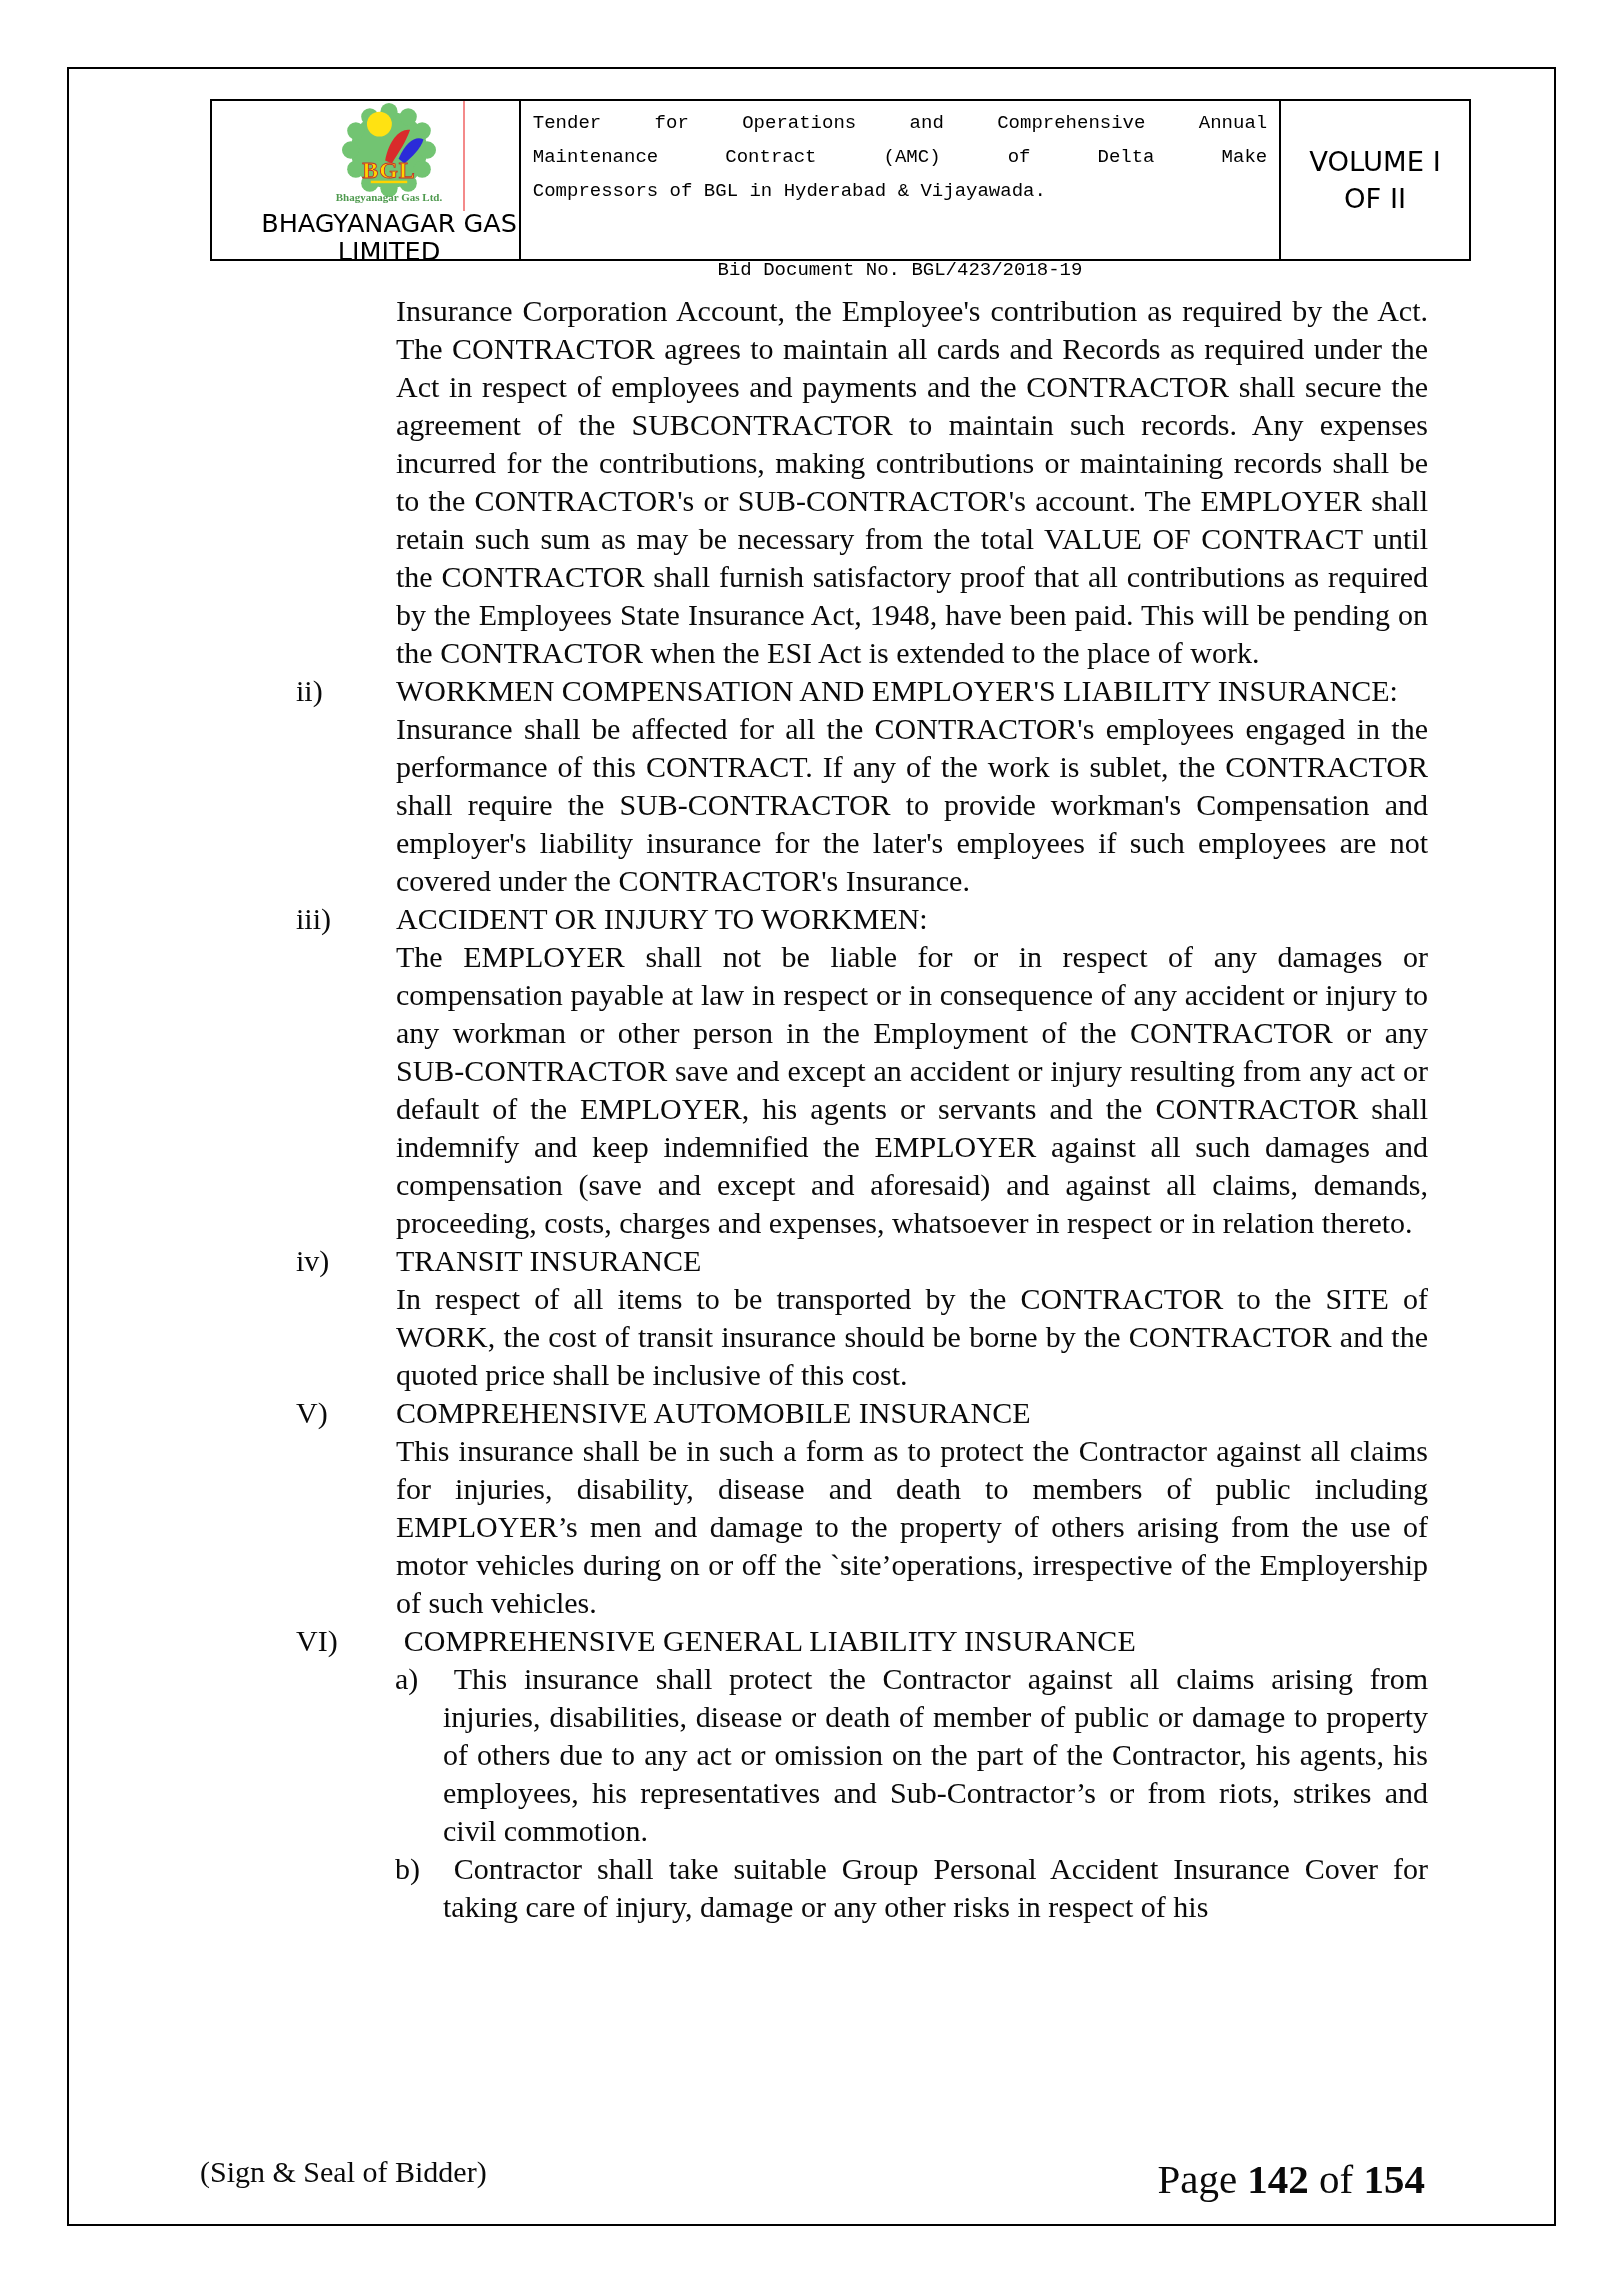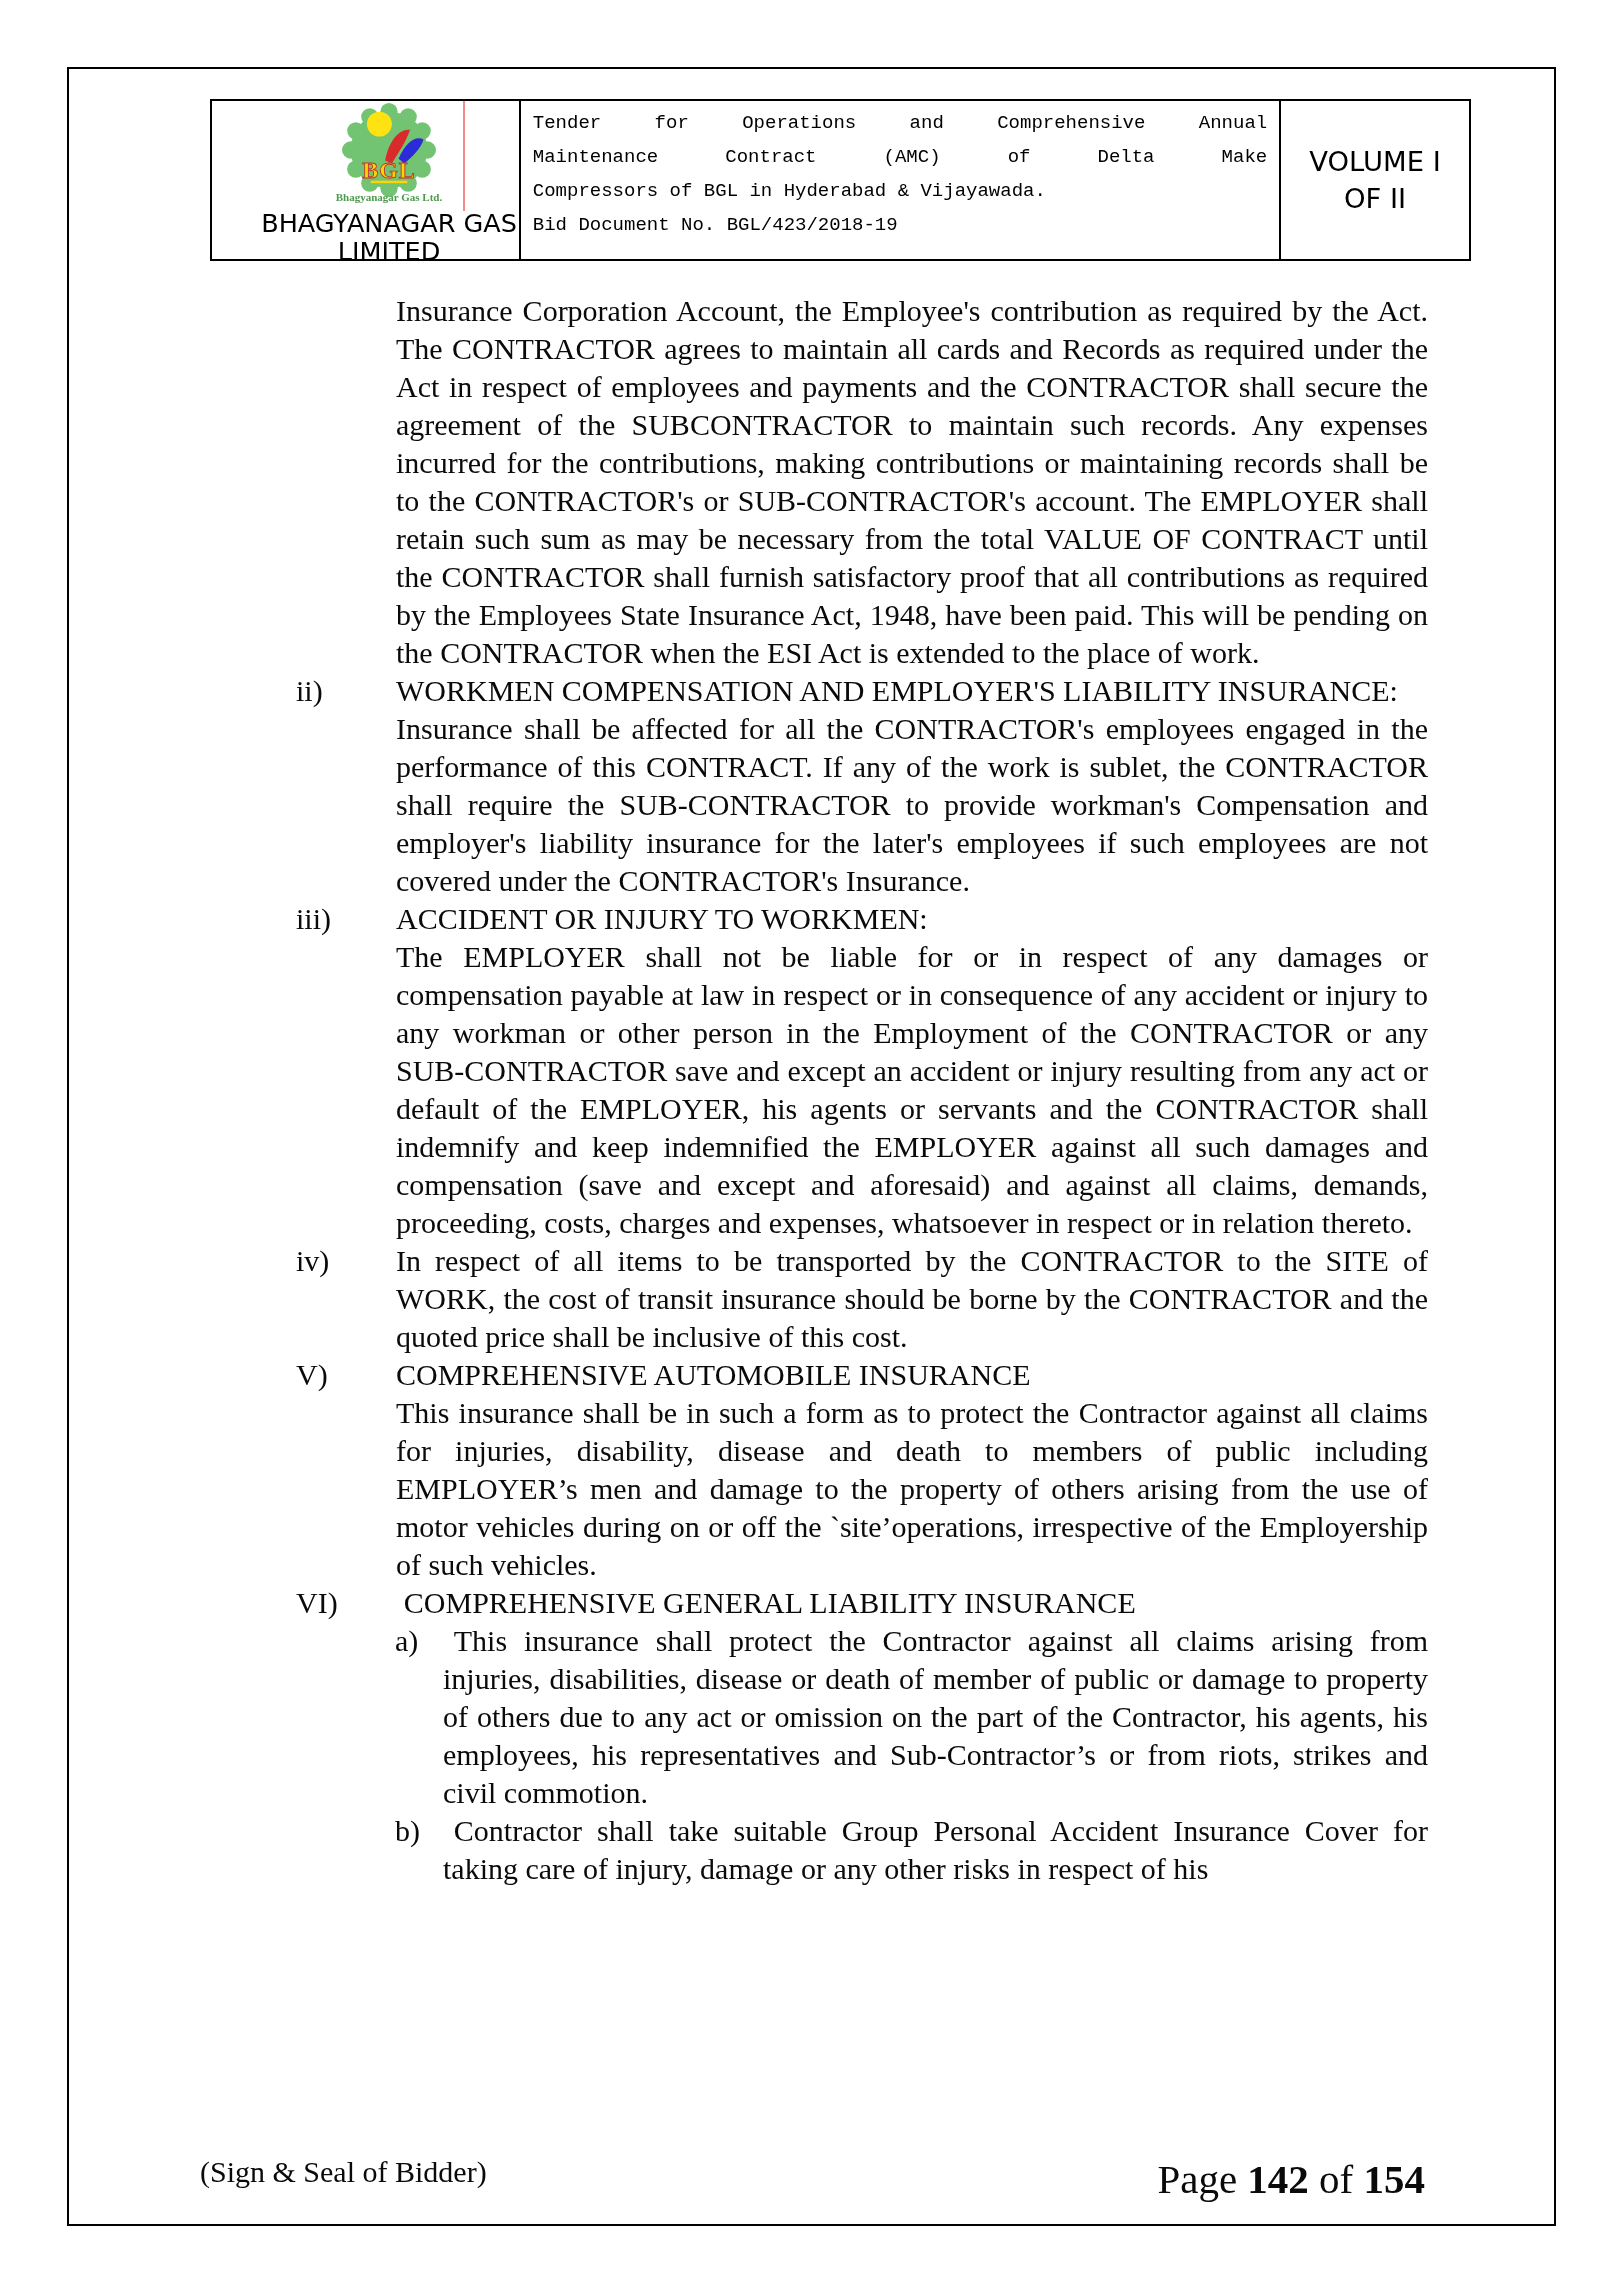--- a/index.html
+++ b/index.html
@@ -28,21 +28,21 @@
     position:absolute;left:0;right:0;top:108px;text-align:center;
     font-family:"DejaVu Sans",sans-serif;font-size:25.5px;line-height:28px;color:#000;
   }
   .cell-title{
     flex:1;border-left:2.9px solid #000;border-right:2.9px solid #000;box-sizing:border-box;
     padding:4.9px 11.8px 0 11.8px;font-family:Liberation Mono, monospace;
     font-size:19px;line-height:34px;color:#000;
   }
   .tl-just{text-align:justify;text-align-last:justify;}
   .tl-left{text-align:left;}
-  .tl-center{}
+  .tl-center{text-align:center;margin-top:45px;}
   .cell-volume{
     width:188px;display:flex;flex-direction:column;justify-content:center;align-items:center;
     font-family:"DejaVu Sans",sans-serif;font-size:27.4px;line-height:37px;color:#000;
   }
   
   .doc-body{
     position:absolute;left:227px;top:223px;width:1132px;
     font-size:30px;line-height:38px;text-align:justify;color:#0a0a0a;
   }
   .item{position:relative;}
@@ -121,20 +121,21 @@
     </div>
 
     <div class="item">
       <span class="marker">iii)</span>
       <div class="itext">ACCIDENT OR INJURY TO WORKMEN:</div>
       <div class="itext">The EMPLOYER shall not be liable for or in respect of any damages or compensation payable at law in respect or in consequence of any accident or injury to any workman or other person in the Employment of the CONTRACTOR or any SUB-CONTRACTOR save and except an accident or injury resulting from any act or default of the EMPLOYER, his agents or servants and the CONTRACTOR shall indemnify and keep indemnified the EMPLOYER against all such damages and compensation (save and except and aforesaid) and against all claims, demands, proceeding, costs, charges and expenses, whatsoever in respect or in relation thereto.</div>
     </div>
 
     <div class="item">
       <span class="marker">iv)</span>
+      <div class="itext">TRANSIT INSURANCE</div>
       <div class="itext">In respect of all items to be transported by the CONTRACTOR to the SITE of WORK, the cost of transit insurance should be borne by the CONTRACTOR and the quoted price shall be inclusive of this cost.</div>
     </div>
 
     <div class="item">
       <span class="marker">V)</span>
       <div class="itext">COMPREHENSIVE AUTOMOBILE INSURANCE</div>
       <div class="itext">This insurance shall be in such a form as to protect the Contractor against all claims for injuries, disability, disease and death to members of public including EMPLOYER’s men and damage to the property of others arising from the use of motor vehicles during on or off the `site’operations, irrespective of the Employership of such vehicles.</div>
     </div>
 
     <div class="item">

